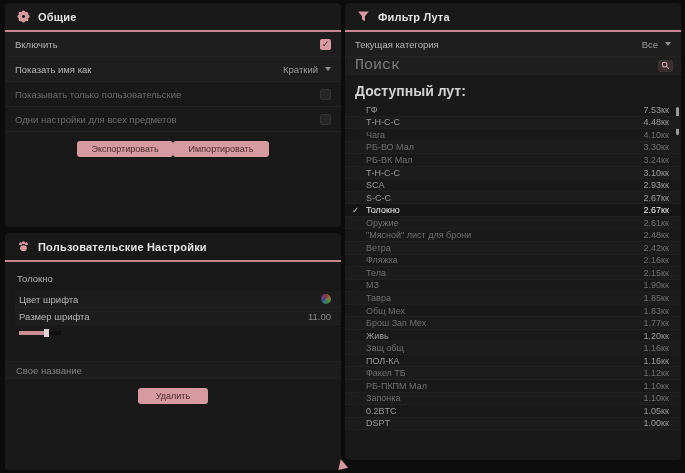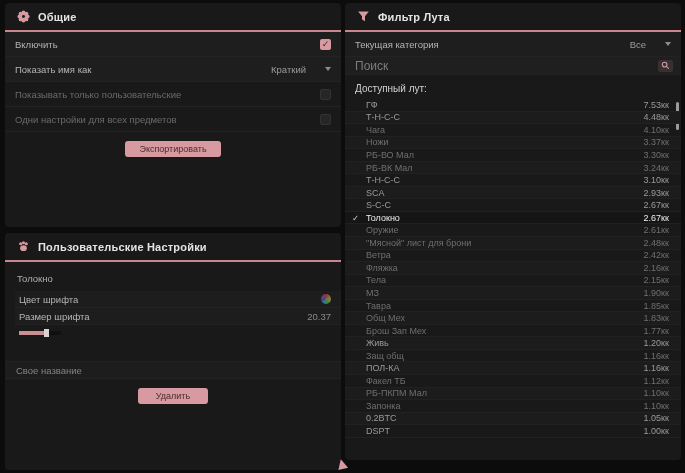--- a/index.html
+++ b/index.html
@@ -19,21 +19,21 @@
              height:22px; padding:12px 10px; font-size:9.5px; color:#b5b5b5;
              border-bottom:1px solid #232323; }
   .opt-row.lit { background:#1e1e1e; }
   .opt-row.disabled .lbl { color:#6b6b6b; }
 
   .cb { width:11px; height:11px; border-radius:2px; font-size:9px; line-height:11px;
         text-align:center; cursor:pointer; }
   .cb.checked { background:#d69aa0; color:#40262a; }
   .cb.unchecked { background:#262626; border:1px solid #323232; }
 
-  .dd { display:flex; align-items:center; gap:19px; color:#9c9c9c; font-size:9.5px; cursor:pointer; }
+  .dd { display:flex; align-items:center; gap:7px; color:#9c9c9c; font-size:9.5px; cursor:pointer; }
   .chev { width:0; height:0; border-left:3.5px solid transparent; border-right:3.5px solid transparent;
           border-top:4px solid #8d8d8d; }
 
   .btn-row { display:flex; justify-content:center; margin-top:9px; }
   .pink-btn { background:#d69aa0; color:#4a2b2e; border:none; border-radius:3px;
               font-family:"Liberation Sans",sans-serif; font-size:9px; padding:3px 0;
               width:96px; text-align:center; cursor:pointer; }
   .pink-btn.small { width:70px; }
 
   .item-name-lbl { font-size:9.5px; color:#b0b0b0; padding:11px 10px 7px 12px; }
@@ -51,27 +51,27 @@
 
   .text-input { display:block; width:100%; height:18px; background:#1d1d1d; border:none;
                 border-top:1px solid #232323; border-bottom:1px solid #232323;
                 color:#cfcfcf; font-family:"Liberation Sans",sans-serif; font-size:9.5px;
                 padding:0 11px; outline:none; margin-top:24px; }
   .text-input::placeholder { color:#848484; }
 
   .search-row { display:flex; align-items:center; height:18px; background:#1f1f1f;
                 border-bottom:1px solid #232323; padding:0 8px 0 0; }
   .search-row input { flex:1; background:transparent; border:none; outline:none;
-                      font-family:Liberation Sans, sans-serif; font-size:12px;
+                      font-family:Liberation Mono, monospace; font-size:15px;
                       color:#cfcfcf; padding:0 10px; height:100%; }
   .search-row input::placeholder { color:#7d7d7d; }
   .search-chip { width:15px; height:12px; background:#3a2f31; border-radius:2px;
                  display:flex; align-items:center; justify-content:center; cursor:pointer; }
 
-  .section-lbl { font-size:10px; font-weight:normal; color:#d2d2d2; padding:8px 10px 5px 10px; }
+  .section-lbl { font-size:14px; font-weight:bold; color:#d2d2d2; padding:8px 10px 5px 10px; }
 
   .loot-list { position:relative; }
   .loot-row { position:relative; display:flex; justify-content:space-between; align-items:center;
               height:12.55px; padding:0 12px 0 21px; font-size:9px; color:#9a9a9a;
               border-bottom:1px solid #212121; cursor:pointer; }
   .loot-row:nth-child(odd) { background:#1c1c1c; }
   .loot-row.dim { color:#6f6f6f; }
   .loot-row.selected { color:#ededed; background:#151515; }
   .loot-row .check { position:absolute; left:7px; top:0; font-size:8.5px; line-height:12.5px; color:#c9c9c9; }
   .scroll-thumb { position:absolute; right:2px; top:3px; width:3px; height:28px;
@@ -125,20 +125,21 @@
       <span class="lbl">Показывать только пользовательские</span>
       <span class="cb unchecked"></span>
     </div>
     <div class="opt-row disabled">
       <span class="lbl">Одни настройки для всех предметов</span>
       <span class="cb unchecked"></span>
     </div>
 
     <div class="btn-row">
       <button class="pink-btn">Экспортировать</button>
+      <button class="pink-btn">Импортировать</button>
     </div>
   </div>
 
   <div class="panel" id="p-custom">
     <div class="panel-header">
       <span class="hdr-icon">
         <svg viewBox="0 0 14 14" width="13" height="13" fill="#d69aa0">
           <circle cx="4" cy="4" r="1.7"></circle>
             <circle cx="7" cy="3" r="1.7"></circle>
             <circle cx="10" cy="4" r="1.7"></circle>
@@ -150,21 +151,21 @@
     <div class="accent-line"></div>
 
     <div class="item-name-lbl">Толокно</div>
 
     <div class="sub-row">
       <span>Цвет шрифта</span>
       <span class="color-wheel"></span>
     </div>
     <div class="sub-row">
       <span>Размер шрифта</span>
-      <span class="val">20.37</span>
+      <span class="val">11.00</span>
     </div>
     <div class="slider-wrap">
       <div class="slider-track"></div>
       <div class="slider-fill"></div>
       <div class="slider-knob"></div>
     </div>
 
     <input class="text-input" type="text" placeholder="Свое название" style="">
 
     <div class="btn-row">
@@ -215,25 +216,20 @@
           <span>Т-Н-С-С</span>
           <span>4.48кк</span>
         </div>
         <div class="loot-row dim">
           <span class="check"></span>
           <span>Чага</span>
           <span>4.10кк</span>
         </div>
         <div class="loot-row dim">
           <span class="check"></span>
-          <span>Ножи</span>
-          <span>3.37кк</span>
-        </div>
-        <div class="loot-row dim">
-          <span class="check"></span>
           <span>РБ-ВО Мал</span>
           <span>3.30кк</span>
         </div>
         <div class="loot-row dim">
           <span class="check"></span>
           <span>РБ-ВК Мал</span>
           <span>3.24кк</span>
         </div>
         <div class="loot-row">
           <span class="check"></span>

